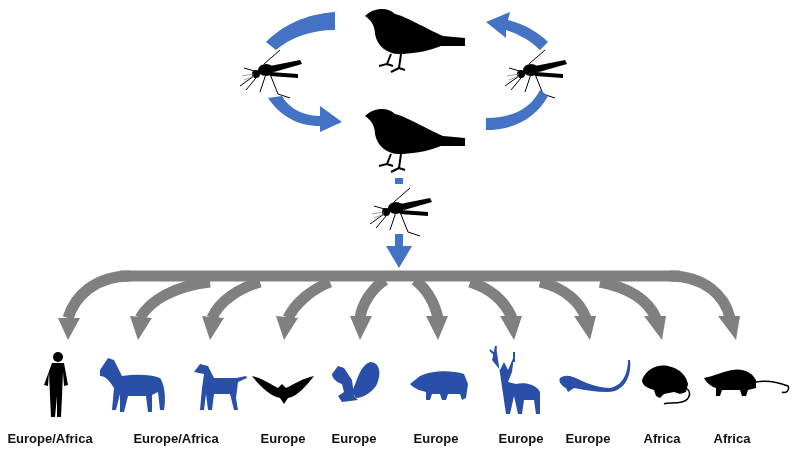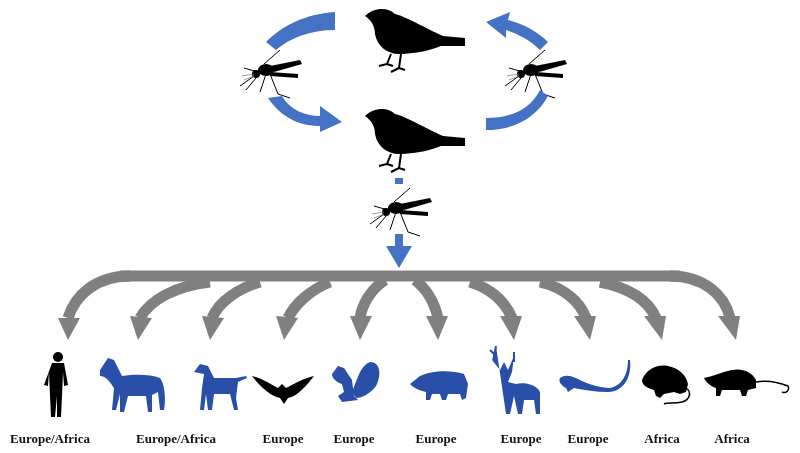--- a/index.html
+++ b/index.html
@@ -1,18 +1,18 @@
 <!DOCTYPE html>
 <html><head>
 <meta charset="utf-8">
 <style>
   html, body { margin:0; padding:0; background:#ffffff; }
   body { width:800px; height:453px; position:relative; overflow:hidden; font-family:"Liberation Sans", sans-serif; }
   #diagram { position:absolute; left:0; top:0; width:800px; height:453px; }
-  .label { position:absolute; top:431px; font-size:13px; font-weight:bold; color:#111111; white-space:nowrap; transform:translateX(-50%); font-family:Liberation Serif, serif; }
+  .label { position:absolute; top:431px; font-size:13px; font-weight:bold; color:#111111; white-space:nowrap; transform:translateX(-50%); font-family:Liberation Sans, sans-serif; }
 </style>
 </head>
 <body>
 
 <svg id="diagram" viewBox="0 0 800 453" xmlns="http://www.w3.org/2000/svg">
   <defs>
     <g id="bird">
       <path d="M0,10 C8,2 22,0 30,8 C40,10 60,22 78,30 L100,32 L100,40 L76,40 C62,46 44,48 34,48 C22,48 12,40 10,28 C10,20 6,14 0,10 Z" fill="#000"></path>
       <path d="M26,48 L22,58 L14,60 M22,58 L28,60 M36,48 L34,62 L26,66 M34,62 L40,64" stroke="#000" stroke-width="2" fill="none"></path>
     </g>

